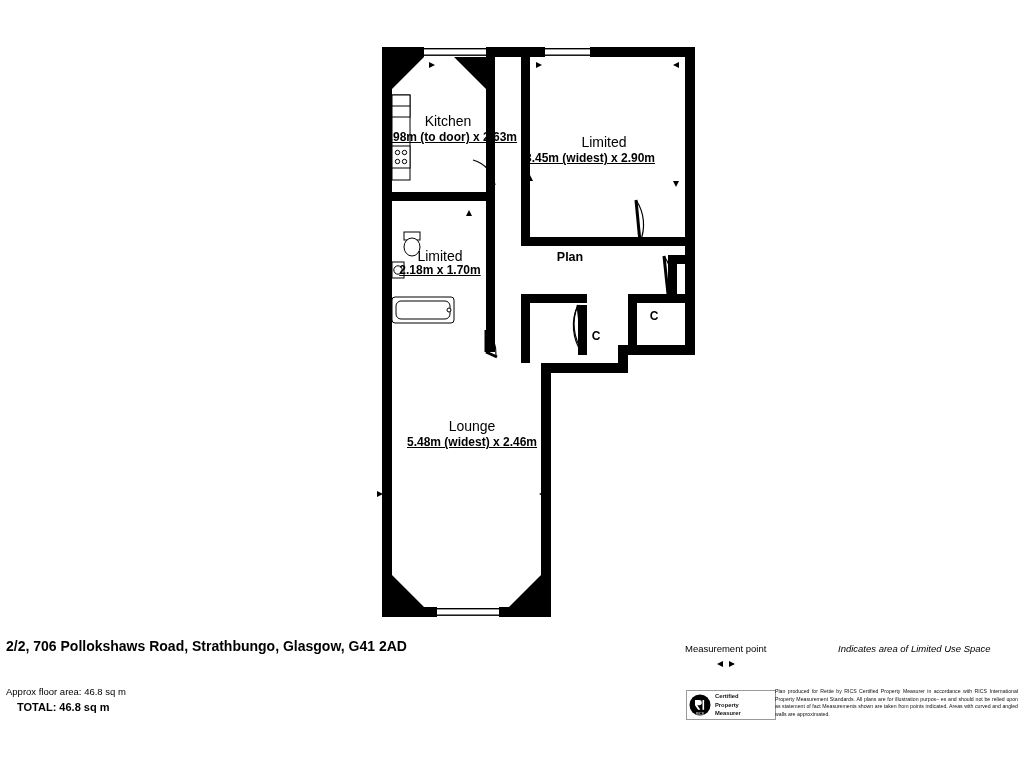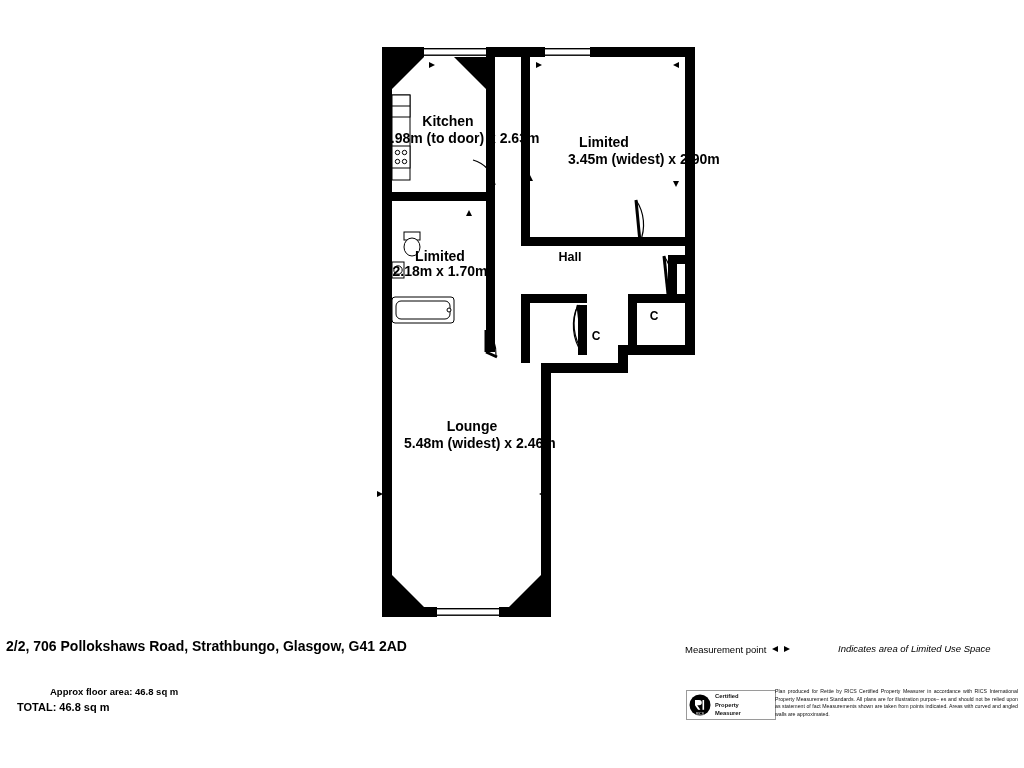--- a/index.html
+++ b/index.html
@@ -22,26 +22,27 @@
     width: 1024px;
     height: 768px;
   }
   .label {
     position: absolute;
     text-align: center;
     line-height: 1.25;
     white-space: nowrap;
   }
   .room-name {
-    font-weight: bold;
+    font-weight: normal;
     font-size: 14px;
   }
   .room-dims {
     font-weight: bold;
-    font-size: 14px;
+    font-size: 12px;
+    text-decoration: underline;
   }
   .closet-letter {
     font-weight: bold;
     font-size: 12px;
   }
   .hall-name {
     font-weight: bold;
     font-size: 12.5px;
   }
   
@@ -50,39 +51,39 @@
     left: 6px;
     top: 638px;
     font-size: 14px;
     font-weight: bold;
   }
   .footer-area1 {
     position: absolute;
     left: 6px;
     top: 686px;
     font-size: 9.5px;
-    font-weight: bold;
-    margin-left: 44px;
+    font-weight: normal;
   }
   .footer-area2 {
     position: absolute;
     left: 6px;
     top: 701px;
     font-size: 11px;
     font-weight: bold;
     margin-left: 11px;
   }
   .legend-measure {
     position: absolute;
     left: 685px;
     top: 643px;
     font-size: 9.5px;
     display: flex;
     align-items: center;
     gap: 4px;
+    flex-direction: column;
   }
   .legend-limited {
     position: absolute;
     left: 838px;
     top: 643px;
     font-size: 9.5px;
     font-style: italic;
   }
   .rics-badge {
     position: absolute;
@@ -262,33 +263,33 @@
 <div class="label room-name" style="left:383px; top:113px; width:130px;">
   <span>Kitchen</span>
 </div>
 <div class="label room-dims" style="left:383px; top:130px; width:130px;">
   <span>2.98m (to door) x 2.63m</span>
 </div>
 
 <div class="label room-name" style="left:540px; top:134px; width:128px;">
   <span>Limited</span>
 </div>
-<div class="label room-dims" style="left:568px; top:151px; width:132px;">
+<div class="label room-dims" style="left:524px; top:151px; width:132px;">
   <span>3.45m (widest) x 2.90m</span>
 </div>
 
 <div class="label room-name" style="left:384px; top:248px; width:112px;">
   <span>Limited</span>
 </div>
 <div class="label room-dims" style="left:384px; top:263px; width:112px;">
   <span>2.18m x 1.70m</span>
 </div>
 
 <div class="label hall-name" style="left:525px; top:250px; width:90px;">
-  <span>Hall</span>
+  <span>Plan</span>
 </div>
 
 <div class="label room-name" style="left:404px; top:418px; width:136px;text-align:center;">
   <span>Lounge</span>
 </div>
 <div class="label room-dims" style="left:404px; top:435px; width:136px;">
   <span>5.48m (widest) x 2.46m</span>
 </div>
 
 <div class="label closet-letter" style="left:588px; top:329px; width:16px;">

